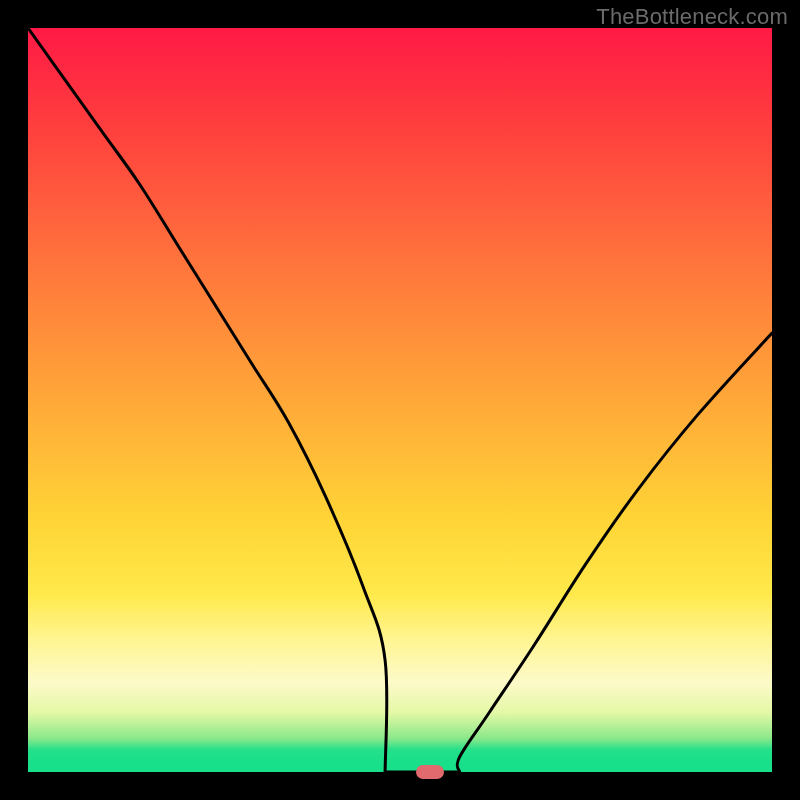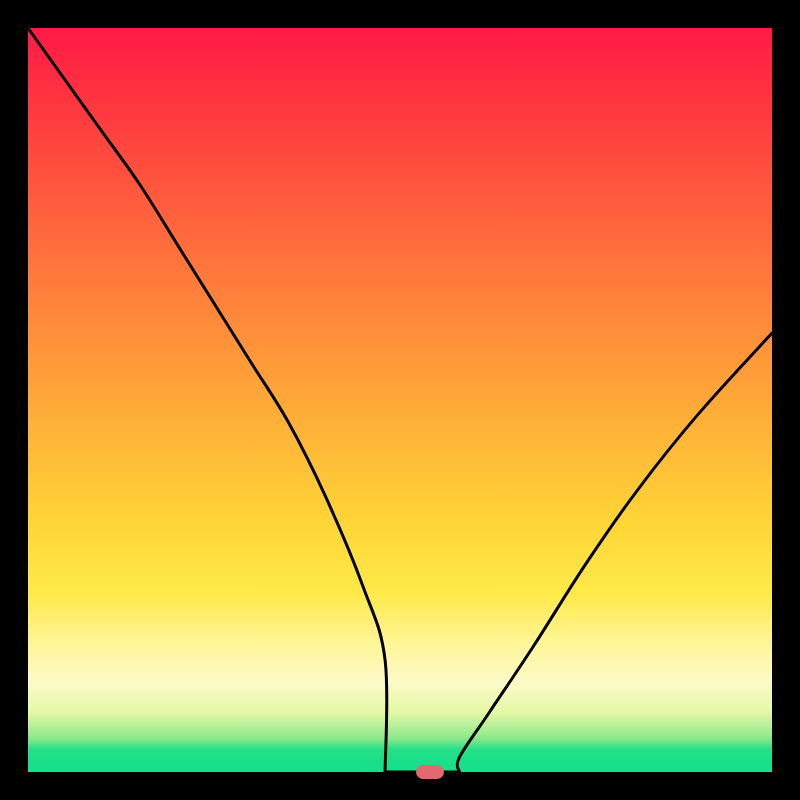--- a/index.html
+++ b/index.html
@@ -75,20 +75,21 @@
     background: #e06a6e;
     border-radius: 8px;
     z-index: 15;
     transform: translate(-50%, -50%);
   }
 </style>
 </head>
 <body>
 
 <div class="frame">
+  <div class="watermark">TheBottleneck.com</div>
 
   <div class="plot" id="plot">
     <div class="gradient"></div>
     <svg class="curve" id="curve-svg" viewBox="0 0 744 744" preserveAspectRatio="none">
         <path d="M 0.00 0.00 C 6.70 9.37, 23.81 33.33, 37.20 52.08 C 50.59 70.83, 61.01 85.41, 74.40 104.16 C 87.79 122.91, 98.21 136.15, 111.60 156.24 C 124.99 176.33, 135.41 194.33, 148.80 215.76 C 162.19 237.19, 172.61 253.85, 186.00 275.28 C 199.39 296.71, 209.81 313.37, 223.20 334.80 C 236.59 356.23, 247.01 370.21, 260.40 394.32 C 273.79 418.43, 284.21 439.26, 297.60 468.72 C 310.99 498.18, 324.09 528.54, 334.80 558.00 C 345.51 587.46, 353.10 598.92, 357.12 632.40 C 361.14 665.88, 357.12 723.91, 357.12 744.00" fill="none" stroke="#000" stroke-width="3" stroke-linecap="round" stroke-linejoin="round"></path>
         <path d="M 357.12 744.00 L 431.52 744.00" fill="none" stroke="#000" stroke-width="3" stroke-linecap="round" stroke-linejoin="round"></path>
         <path d="M 431.52 744.00 C 431.52 741.32, 426.16 739.83, 431.52 729.12 C 436.88 718.41, 447.89 704.57, 461.28 684.48 C 474.67 664.39, 488.51 644.30, 505.92 617.52 C 523.33 590.74, 539.25 563.80, 558.00 535.68 C 576.75 507.56, 589.99 488.06, 610.08 461.28 C 630.17 434.50, 645.49 415.00, 669.60 386.88 C 693.71 358.76, 730.61 319.77, 744.00 305.04" fill="none" stroke="#000" stroke-width="3" stroke-linecap="round" stroke-linejoin="round"></path>
       </svg>
     <div class="marker" id="marker" style="left: 401.76px; top: 744px; background: rgb(224, 106, 110);"></div>
   </div>

